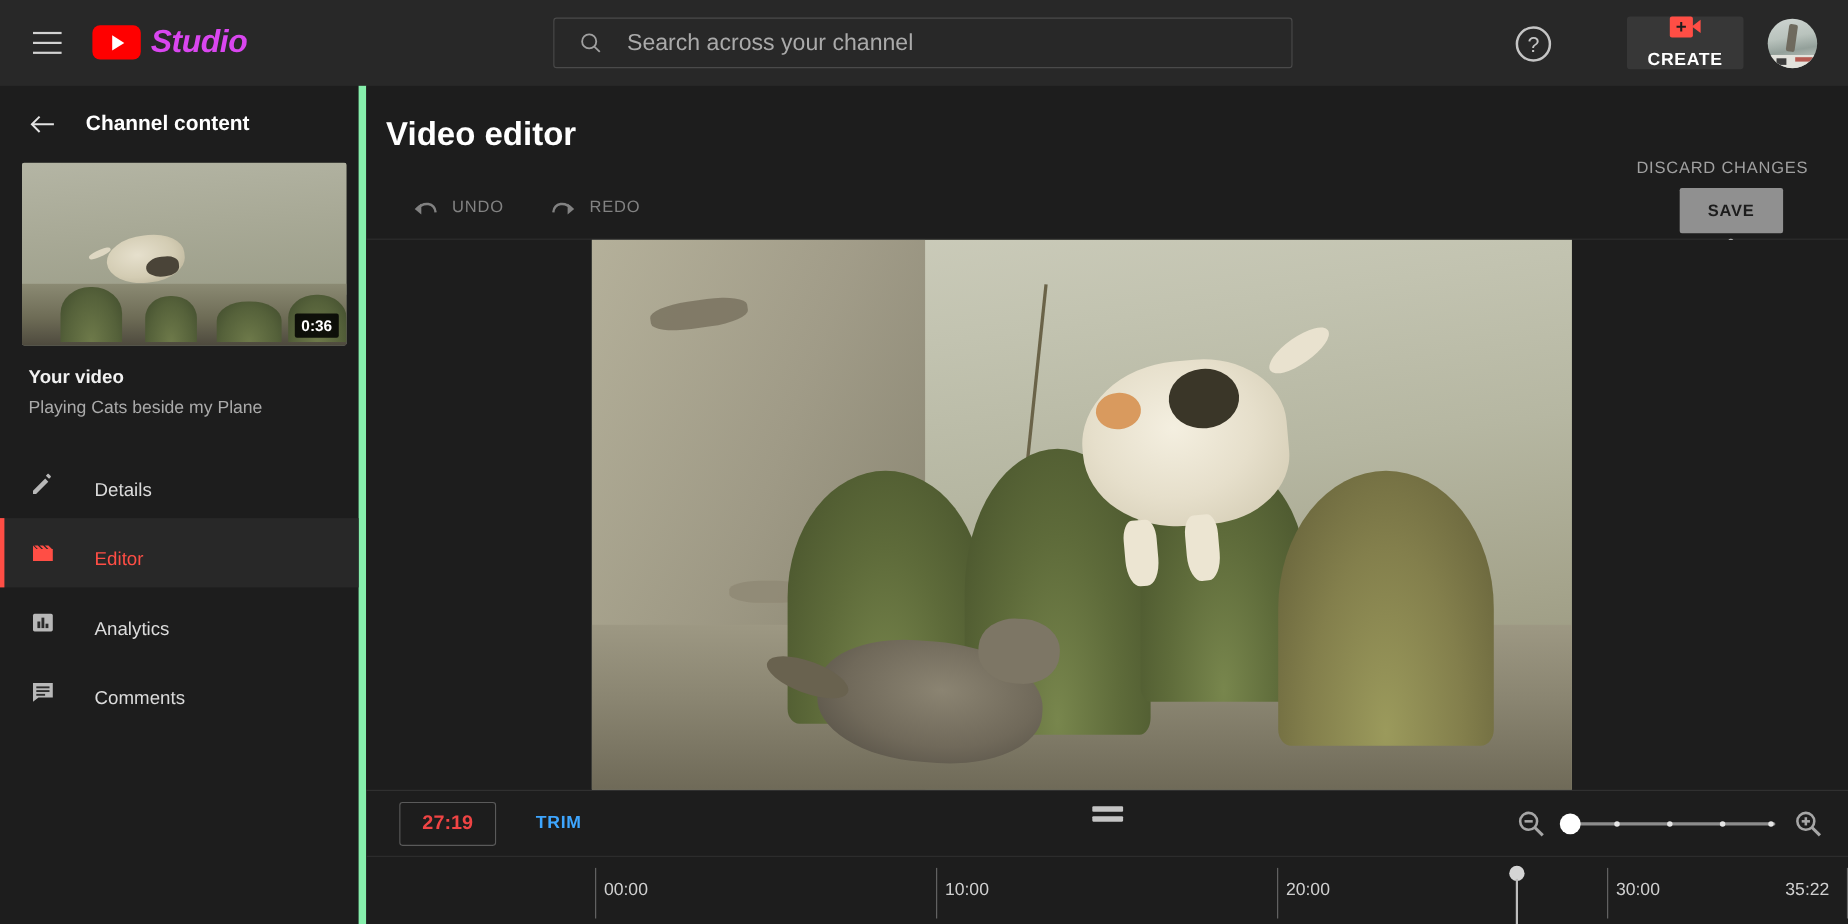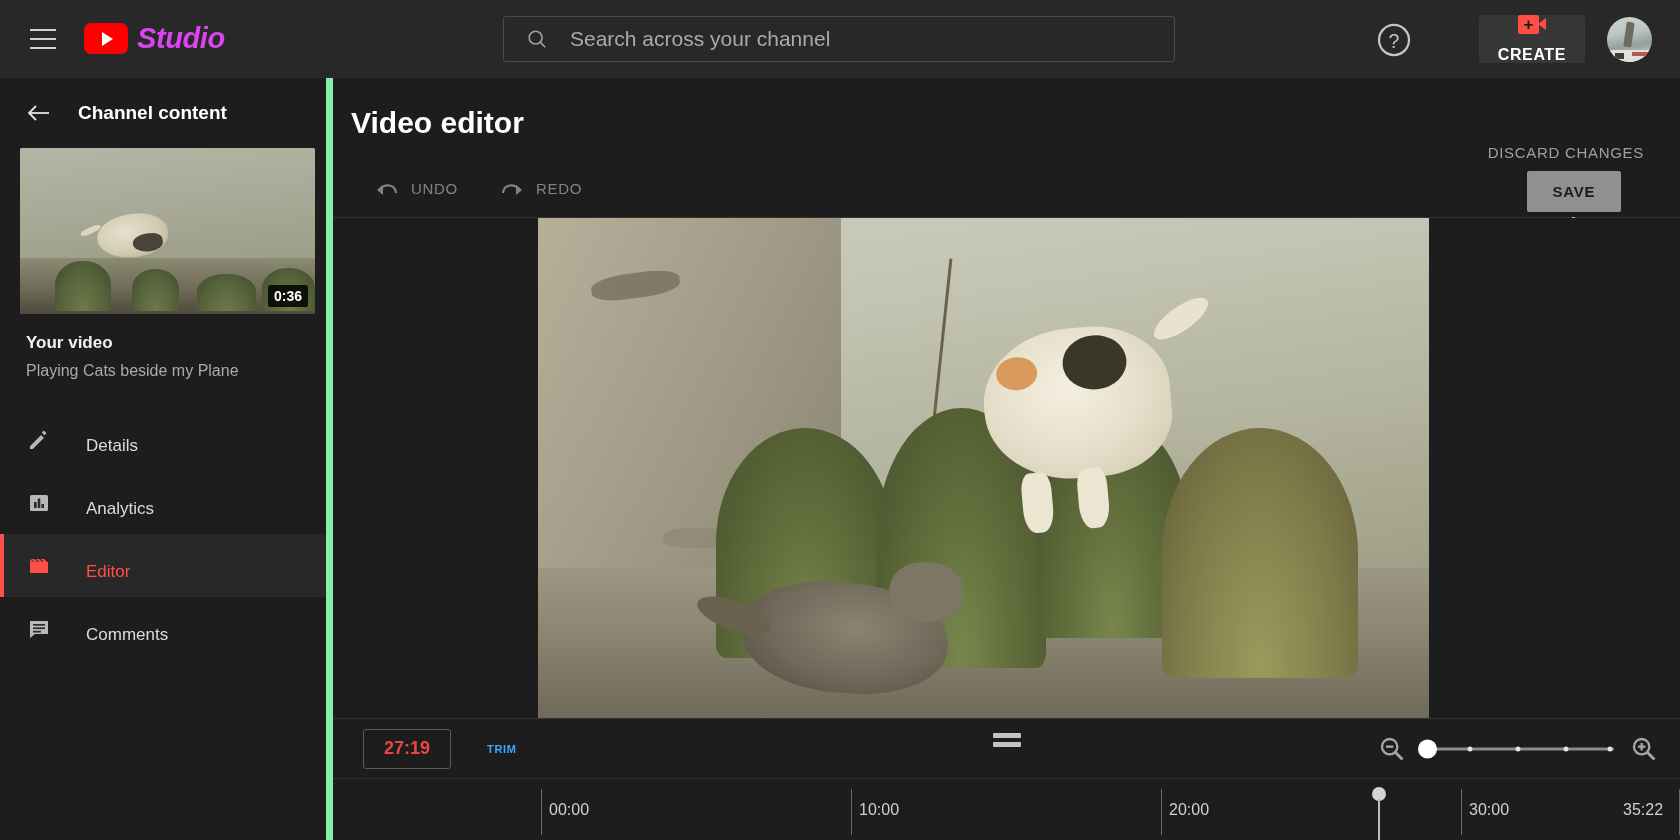--- a/index.html
+++ b/index.html
@@ -249,21 +249,21 @@
     display: flex; align-items: center;
   }
   .time-box {
     margin-left: 30px; width: 88px; height: 40px;
     border: 1px solid #5a5a5a; border-radius: 3px;
     display: flex; align-items: center; justify-content: center;
     font-size: 18px; font-weight: bold; color: #ef4444; cursor: text;
   }
   .trim-btn {
     margin-left: 30px; background: none; border: none; cursor: pointer;
-    font-family: inherit; font-size: 11px; font-weight: bold;
+    font-family: inherit; font-size: 16px; font-weight: bold;
     letter-spacing: .7px; color: #3ea6ff; padding: 8px 6px;
   }
   .grip {
     position: absolute; left: 50%; transform: translateX(-50%);
     top: 14px; width: 28px; height: 14px; cursor: grab;
     display: flex; flex-direction: column; justify-content: space-between;
   }
   .grip i { display:block; height: 5px; background: #c4c4c4; border-radius:1px; }
   .zoom-wrap {
     position: absolute; right: 22px; display:flex; align-items:center; gap: 16px;
@@ -366,40 +366,40 @@
     <div class="navlist">
       <div class="navitem">
         <span class="nav-icon">
           <svg width="24" height="24" viewBox="0 0 24 24">
             <path d="M3 18.2V21h2.8L16.9 9.9l-2.8-2.8L3 18.2zM19.1 5.8c.3-.3.3-.8 0-1.1l-1.8-1.8c-.3-.3-.8-.3-1.1 0l-1.5 1.5 2.9 2.9 1.5-1.5z" fill="#b8b8b8"></path>
           </svg>
         </span>
         <span class="nav-label">Details</span>
       </div>
 
+      <div class="navitem active">
+        <span class="nav-icon">
+          <svg width="24" height="24" viewBox="0 0 24 24">
+            <path d="M3 8h18v11H3z" fill="#ff4e45"></path>
+            <path d="M3 8V5l3.2 3H3zm4.4 0L4.2 5h3.2l3.2 3H7.4zm4.8 0L9 5h3.2l3.2 3h-3.2zm4.8 0L13.8 5H17l3.2 3H17z" fill="#ff4e45"></path>
+          </svg>
+        </span>
+        <span class="nav-label">Editor</span>
+      </div>
+
       <div class="navitem">
         <span class="nav-icon">
           <svg width="24" height="24" viewBox="0 0 24 24">
             <rect x="3" y="4" width="18" height="16" rx="1.5" fill="#b8b8b8"></rect>
             <rect x="7" y="11" width="2.6" height="6" fill="#2b2b2b"></rect>
             <rect x="10.7" y="7.5" width="2.6" height="9.5" fill="#2b2b2b"></rect>
             <rect x="14.4" y="13" width="2.6" height="4" fill="#2b2b2b"></rect>
           </svg>
         </span>
         <span class="nav-label">Analytics</span>
-      </div>
-
-      <div class="navitem active">
-        <span class="nav-icon">
-          <svg width="24" height="24" viewBox="0 0 24 24">
-            <path d="M3 8h18v11H3z" fill="#ff4e45"></path>
-            <path d="M3 8V5l3.2 3H3zm4.4 0L4.2 5h3.2l3.2 3H7.4zm4.8 0L9 5h3.2l3.2 3h-3.2zm4.8 0L13.8 5H17l3.2 3H17z" fill="#ff4e45"></path>
-          </svg>
-        </span>
-        <span class="nav-label">Editor</span>
       </div>
 
       <div class="navitem">
         <span class="nav-icon">
           <svg width="24" height="24" viewBox="0 0 24 24">
             <path d="M3 4h18v13H8l-5 4V4z" fill="#b8b8b8"></path>
             <rect x="6" y="7" width="12" height="1.7" fill="#2b2b2b"></rect>
             <rect x="6" y="10.4" width="12" height="1.7" fill="#2b2b2b"></rect>
             <rect x="6" y="13.8" width="8" height="1.7" fill="#2b2b2b"></rect>
           </svg>

